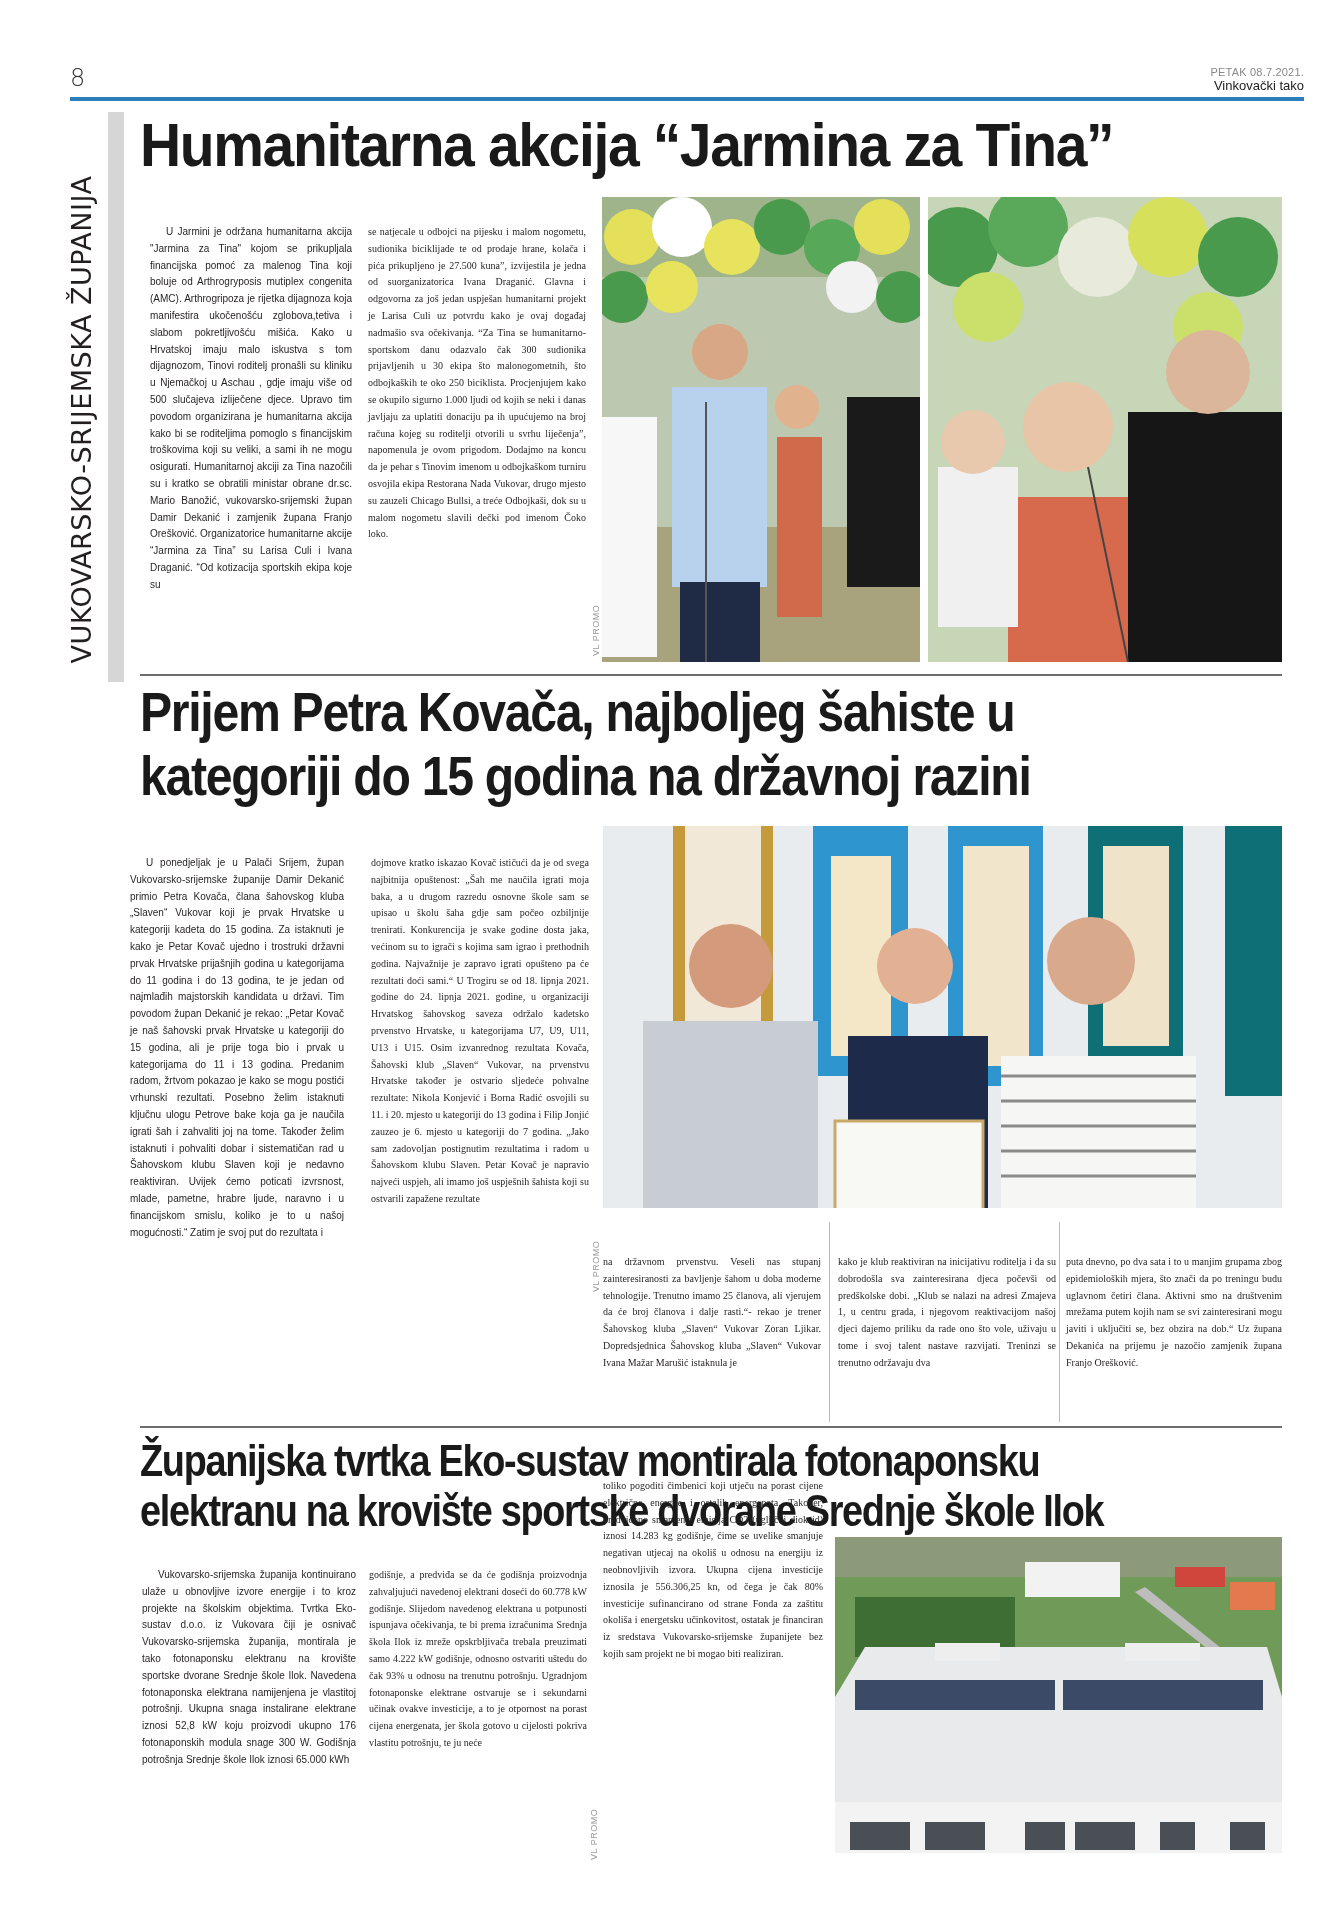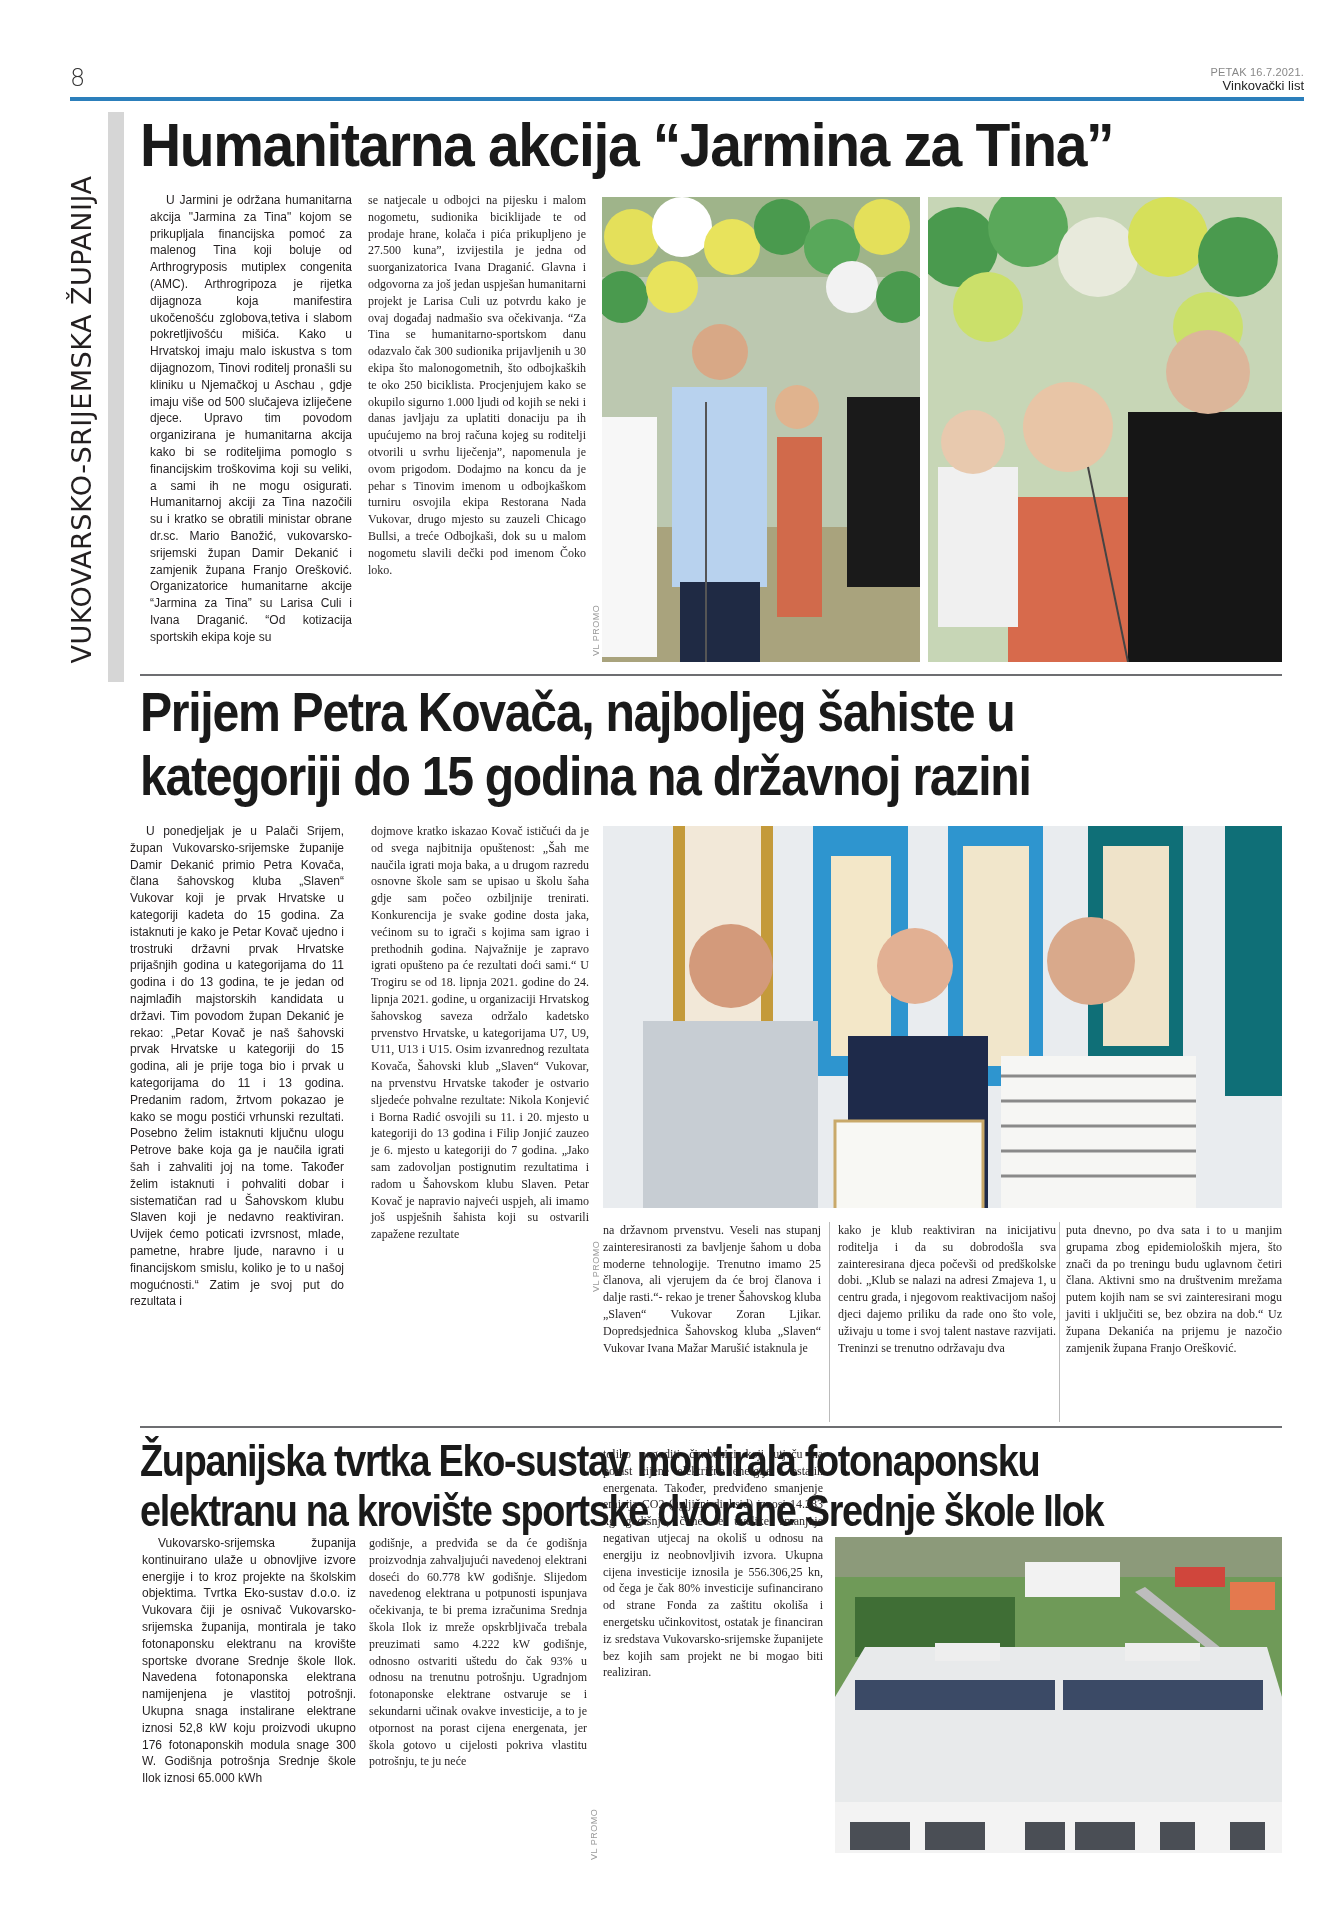--- a/index.html
+++ b/index.html
@@ -14,37 +14,37 @@
 
   .section-label { position: absolute; left: 62px; top: 112px; width: 40px; height: 615px; display: flex; align-items: center; justify-content: center; }
   .section-label span { display: block; transform: rotate(-90deg); white-space: nowrap; font-family: "DejaVu Sans", sans-serif; font-size: 27px; letter-spacing: 0.5px; color: #231f20; font-weight: 400; }
   .section-bar { position: absolute; left: 108px; top: 112px; width: 16px; height: 570px; background: #d6d6d6; }
 
   .headline { position: absolute; font-family: "Liberation Sans", sans-serif; font-weight: 700; color: #1a1a1a; letter-spacing: -1.5px; transform-origin: left top; }
   .h1 { left: 140px; top: 110px; font-size: 62px; line-height: 70px; transform: scaleX(0.92); white-space: nowrap; }
   .h2 { left: 140px; top: 680px; font-size: 56px; line-height: 64px; transform: scaleX(0.86); white-space: nowrap; }
   .h3 { left: 140px; top: 1436px; font-size: 44px; line-height: 50px; transform: scaleX(0.86); white-space: nowrap; }
 
-  .col { position: absolute; font-family: "Liberation Sans", sans-serif; font-size: 12px; line-height: 16.8px; text-align: justify; color: #231f20; hyphens: auto; }
+  .col { position: absolute; font-family: "Liberation Sans", sans-serif; font-size: 10px; line-height: 16.8px; text-align: justify; color: #231f20; hyphens: auto; margin-top: 32px; }
   .col p { text-indent: 16px; }
   .col .cont { text-indent: 0; font-family: Liberation Serif, serif; }
 
   .photo { position: absolute; overflow: hidden; }
   .credit { position: absolute; font-size: 9px; color: #999; transform: rotate(-90deg); transform-origin: left top; white-space: nowrap; letter-spacing: 0.5px; }
 
   .rule { position: absolute; height: 2px; background: #6d6e71; }
   .vrule { position: absolute; width: 1px; background: #bbb; }
 </style>
 </head>
 <body>
 
 <div class="page-num">8</div>
 <div class="header-right">
-  <div class="header-date">PETAK 16.7.2021.</div>
-  <div class="header-paper">Vinkovački list</div>
+  <div class="header-date">PETAK 08.7.2021.</div>
+  <div class="header-paper">Vinkovački tako</div>
 </div>
 <div class="header-rule"></div>
 
 <div class="section-label">
   <span>VUKOVARSKO-SRIJEMSKA ŽUPANIJA</span>
 </div>
 <div class="section-bar"></div>
 
 <h1 class="headline h1">Humanitarna akcija “Jarmina za Tina”</h1>
 

